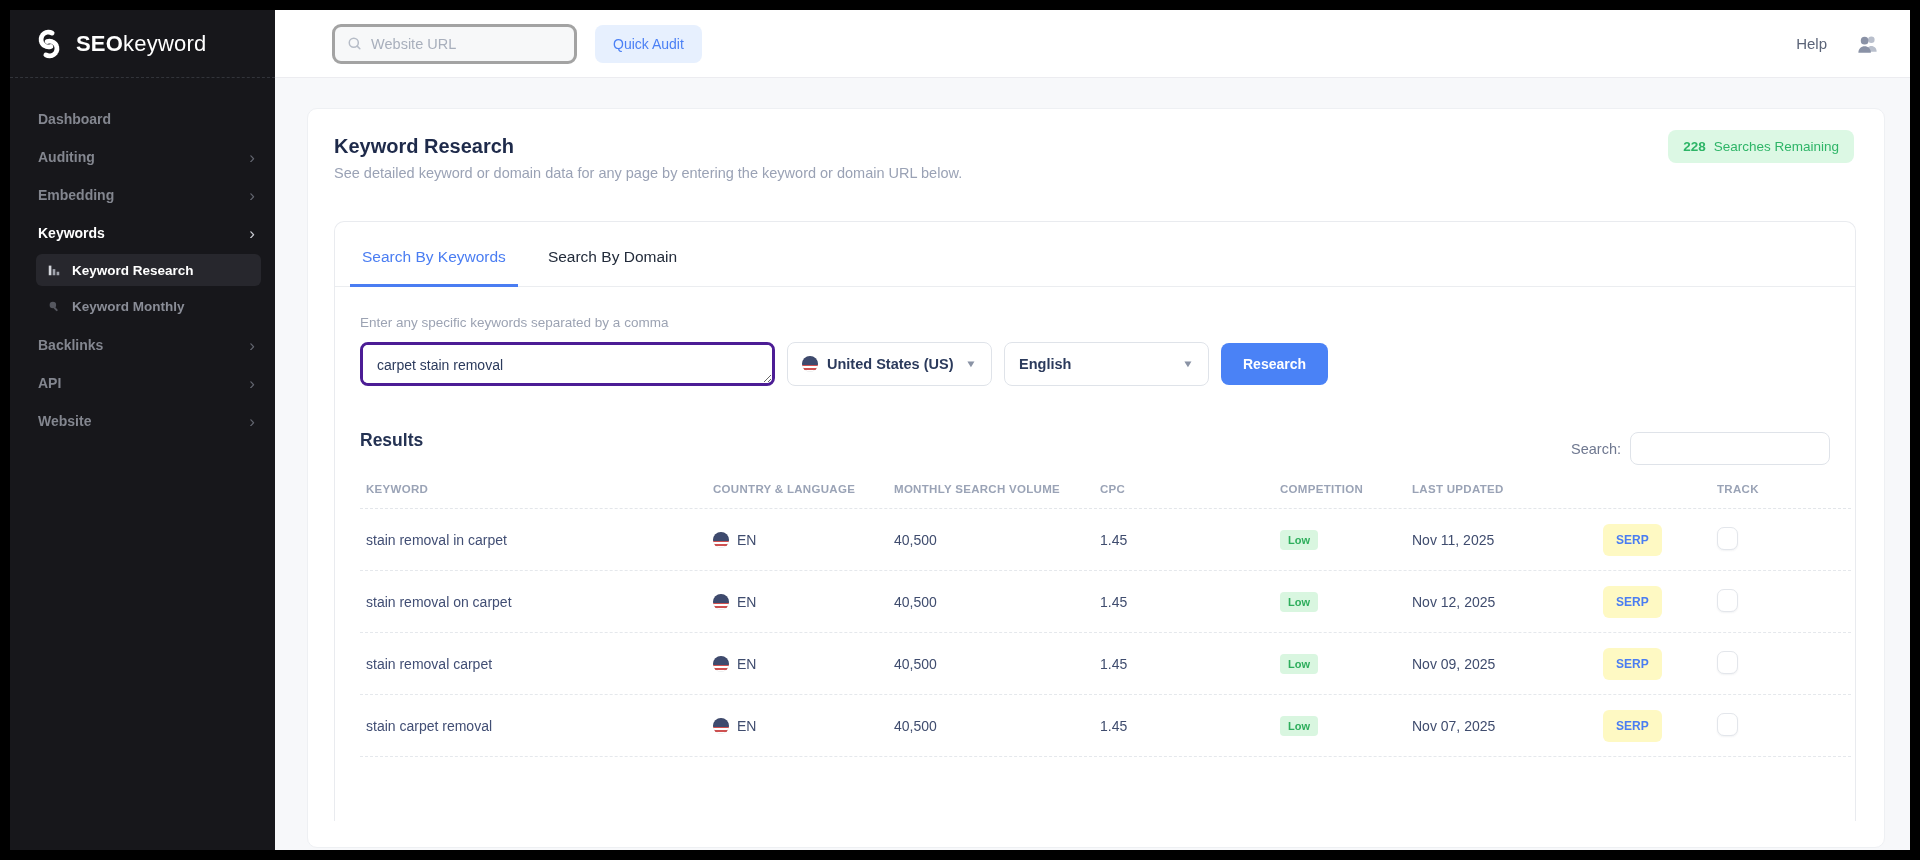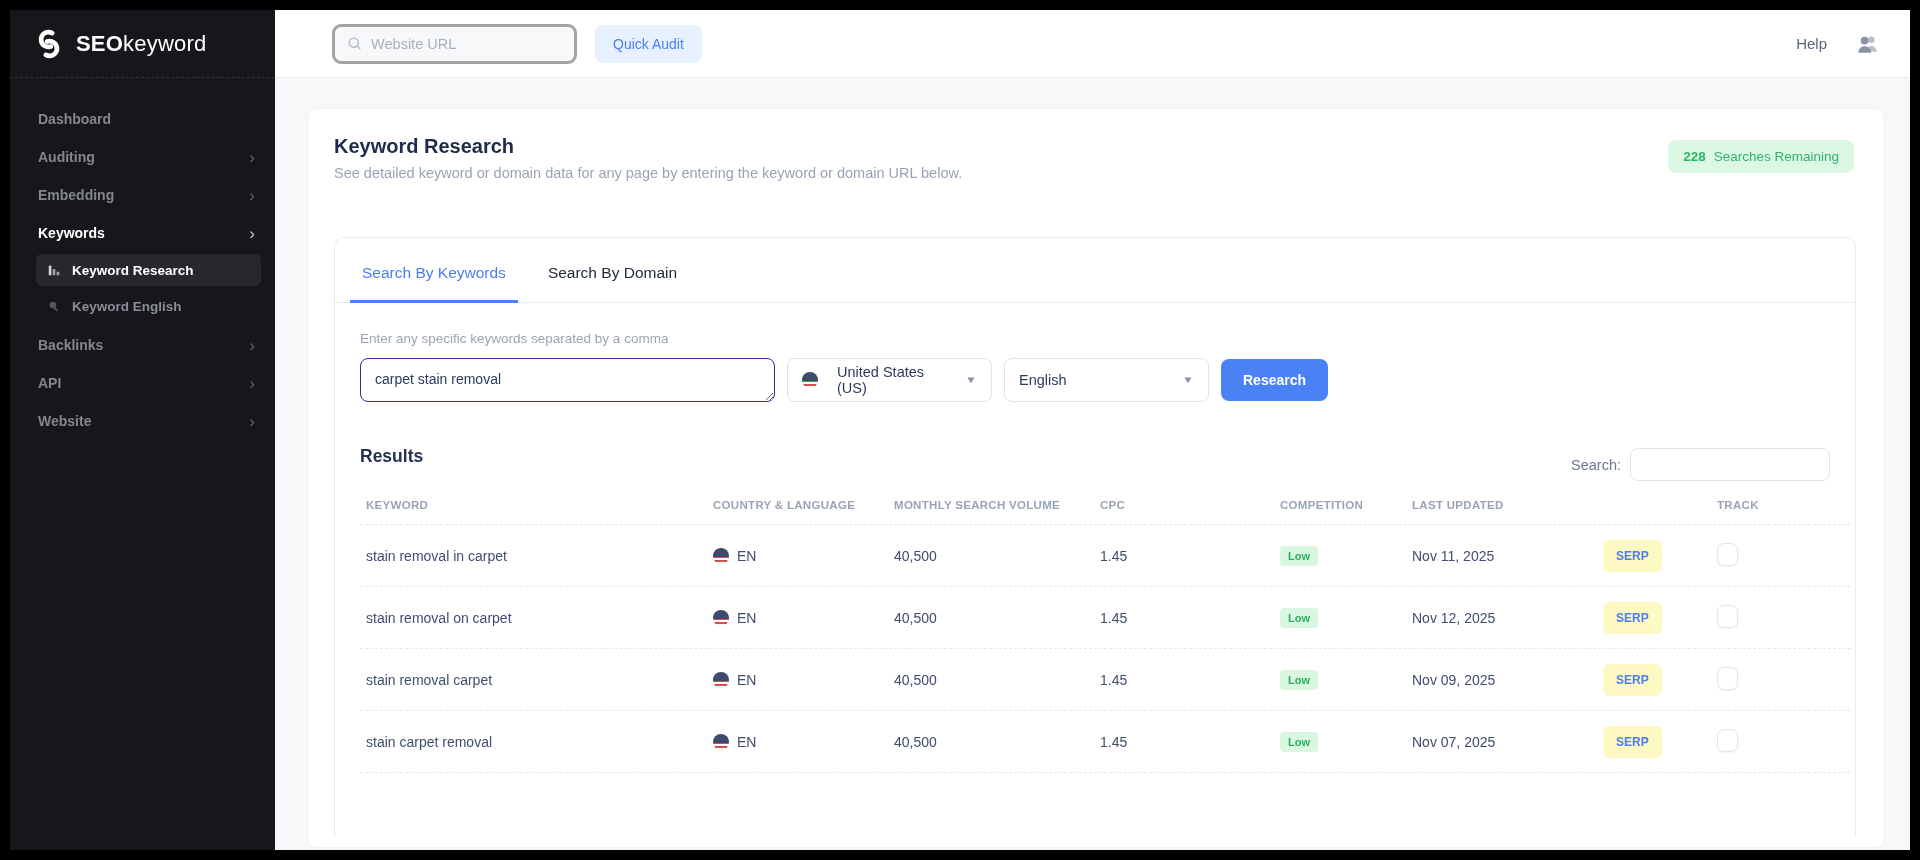--- a/index.html
+++ b/index.html
@@ -29,34 +29,34 @@
   .url-box input { border:none; outline:none; background:transparent; font-size:14.5px; color:#3c4660; width:100%; font-family:"Liberation Sans", sans-serif; }
   .url-box input::placeholder { color:#a8afbc; }
   .quick-audit { margin-left:18px; height:38px; padding:0 18px; background:#e7f0fe; color:#4b80f5; border:none; border-radius:8px; font-size:14px; font-weight:500; cursor:pointer; font-family:"Liberation Sans", sans-serif; }
   .topbar-right { margin-left:auto; display:flex; align-items:center; gap:28px; }
   .help-link { color:#5b6478; font-size:15px; cursor:pointer; }
 
   .content { flex:1; overflow:hidden; padding:30px 25px 0 32px; }
   .card { background:#fff; border:1px solid #eef0f3; border-radius:10px; width:1578px; min-height:740px; padding:26px 28px 0 26px; position:relative; }
   .page-title { color:#1e2a4a; font-size:20px; font-weight:700; }
   .page-sub { color:#9aa2b5; font-size:14.5px; margin-top:7px; }
-  .searches-badge { position:absolute; right:30px; top:31px; background:#dcf8e4; color:#2eb567; border-radius:8px; padding:9px 15px; font-size:13.5px; display:flex; gap:8px; align-items:center; }
+  .searches-badge { position:absolute; right:30px; top:21px; background:#dcf8e4; color:#2eb567; border-radius:8px; padding:9px 15px; font-size:13.5px; display:flex; gap:8px; align-items:center; }
   .searches-badge .cnt { font-weight:700; }
 
-  .panel { margin-top:56px; border:1px solid #e9ebef; border-radius:10px 10px 0 0; border-bottom:none; min-height:600px; }
+  .panel { margin-top:40px; border:1px solid #e9ebef; border-radius:10px 10px 0 0; border-bottom:none; min-height:600px; }
   .tabs { display:flex; gap:38px; padding:0 25px; border-bottom:1px solid #ebedf0; }
   .tab { padding:26px 2px 20px; font-size:15.5px; font-weight:500; color:#222b3a; cursor:pointer; position:relative; }
   .tab.active { color:#4a7df2; }
   .tab.active::after { content:""; position:absolute; left:-10px; right:-10px; bottom:-1px; height:3px; background:#4a7df2; }
 
   .form-area { padding:28px 25px 0; }
   .form-label { color:#9ca3b3; font-size:13.5px; }
   .form-row { display:flex; align-items:flex-start; gap:12px; margin-top:12px; }
-  .kw-input { width:415px; height:44px; border:1px solid #4c1d95; border-radius:8px; resize:both; padding:12px 14px; font-size:14px; color:#2b3a5c; font-family:"Liberation Sans", sans-serif; outline:none; }
-  .select-box { height:44px; border:1px solid #dfe3e9; border-radius:8px; background:#fff; display:flex; align-items:center; padding:0 14px; gap:19px; font-size:14.5px; color:#2b3a5c; font-weight:400; cursor:pointer; }
+  .kw-input { width:415px; height:44px; border:3px solid #4c1d95; border-radius:8px; resize:both; padding:12px 14px; font-size:14px; color:#2b3a5c; font-family:"Liberation Sans", sans-serif; outline:none; }
+  .select-box { height:44px; border:1px solid #dfe3e9; border-radius:8px; background:#fff; display:flex; align-items:center; padding:0 14px; gap:9px; font-size:14.5px; color:#2b3a5c; font-weight:700; cursor:pointer; }
   .select-box.country { width:205px; }
   .select-box.language { width:205px; justify-content:space-between; }
   .select-chev { color:#8a93a5; font-size:12px; margin-left:auto; transform:scaleY(.8); }
   .research-btn { height:42px; margin-top:1px; padding:0 22px; background:#4a82f6; color:#fff; border:none; border-radius:8px; font-size:14px; font-weight:700; cursor:pointer; font-family:"Liberation Sans", sans-serif; }
 
   .results-head { display:flex; align-items:flex-end; justify-content:space-between; padding:44px 25px 0; }
   .results-title { color:#243253; font-size:17.5px; font-weight:700; padding-bottom:14px; }
   .search-ctl { display:flex; align-items:center; gap:9px; }
   .search-ctl label { color:#6f7890; font-size:14.5px; }
   .search-ctl input { width:200px; height:33px; border:1px solid #dfe3e9; border-radius:8px; outline:none; padding:0 10px; font-size:14px; color:#2b3a5c; font-family:"Liberation Sans", sans-serif; }
@@ -117,21 +117,21 @@
         </span>
         <span>Keyword Research</span>
       </div>
       <div class="sub-item">
         <span class="sub-icon">
           <svg width="13" height="13" viewBox="0 0 16 16">
               <circle cx="6" cy="6" r="4" fill="#55575f"></circle>
               <rect x="8.2" y="8.2" width="6" height="2.4" rx="1.2" transform="rotate(45 8.2 8.2)" fill="#55575f"></rect>
             </svg>
         </span>
-        <span>Keyword English</span>
+        <span>Keyword Monthly</span>
       </div>
       <div class="nav-item">
           <span>Backlinks</span>
           <span class="chev">›</span>
         </div>
       <div class="nav-item">
           <span>API</span>
           <span class="chev">›</span>
         </div>
       <div class="nav-item">

